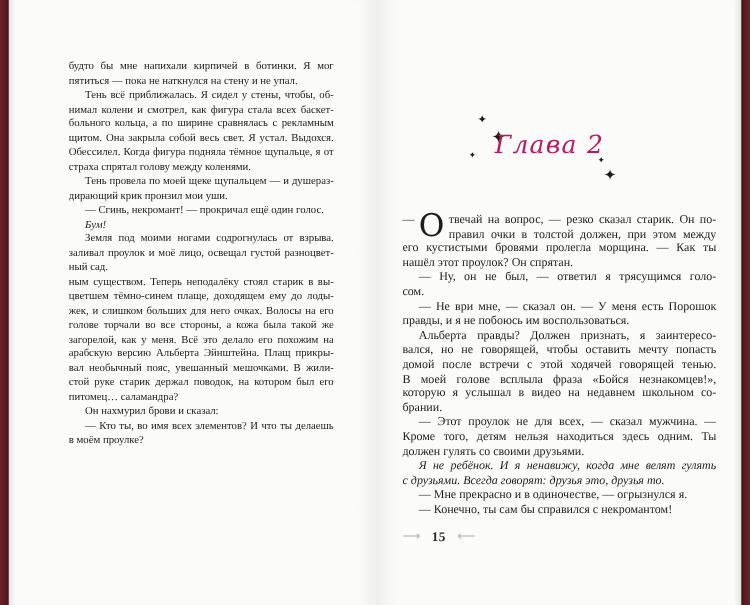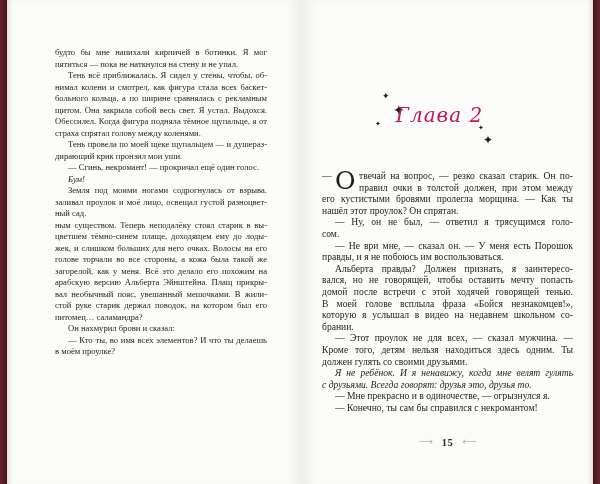--- a/index.html
+++ b/index.html
@@ -36,21 +36,21 @@
   .chapter-heading{position:absolute;left:0;right:0;top:13px;text-align:center;
     font-family:"DejaVu Serif",serif;font-style:italic;font-size:20px;
     letter-spacing:1px;color:#be185d;}
   .star{position:absolute;line-height:1;color:#1b1a18;font-family:"DejaVu Sans",sans-serif;}
   .s1{left:60px;top:2px;font-size:9px;}
   .s2{left:71px;top:13px;font-size:14px;}
   .s3{left:53px;top:31px;font-size:7px;}
   .s4{left:156px;top:35px;font-size:7px;}
   .s5{left:161px;top:44px;font-size:12px;}
 
-  .footer{position:absolute;left:322px;top:437px;width:251px;text-align:center;
+  .footer{position:absolute;left:322px;top:425px;width:251px;
     font-size:10px;color:#2a2927;}
   .page-num{font-weight:bold;font-size:10.5px;margin:0 9px;letter-spacing:.5px;}
   .arr{color:#b3b1ae;font-size:10px;font-family:"DejaVu Sans",sans-serif;position:relative;top:-1px;}
 </style>
 </head>
 <body>
 
 <div class="spread">
 
   <div class="cover cover-left"></div>

